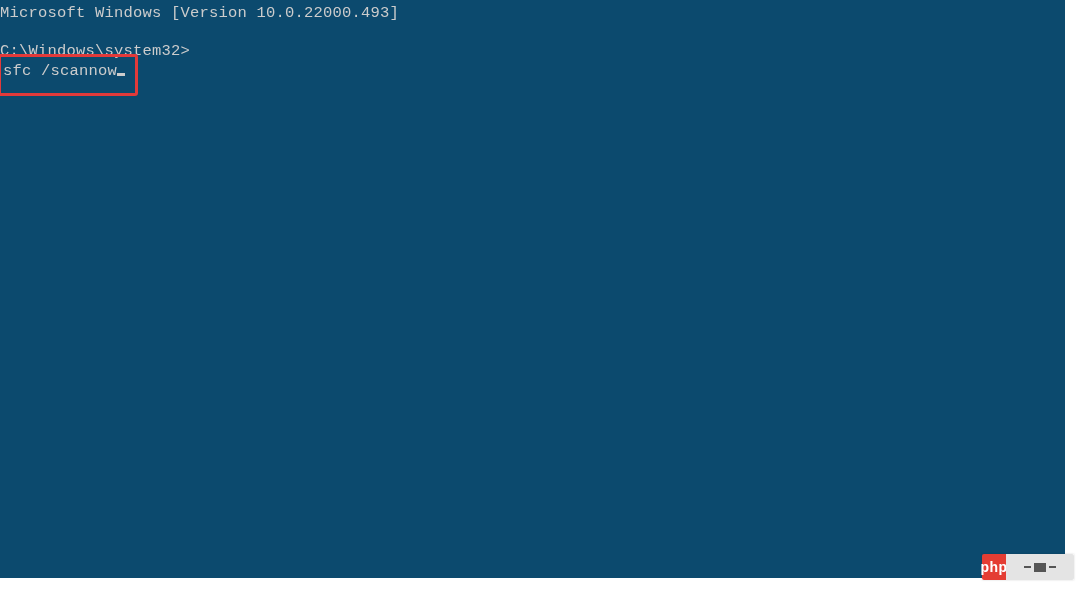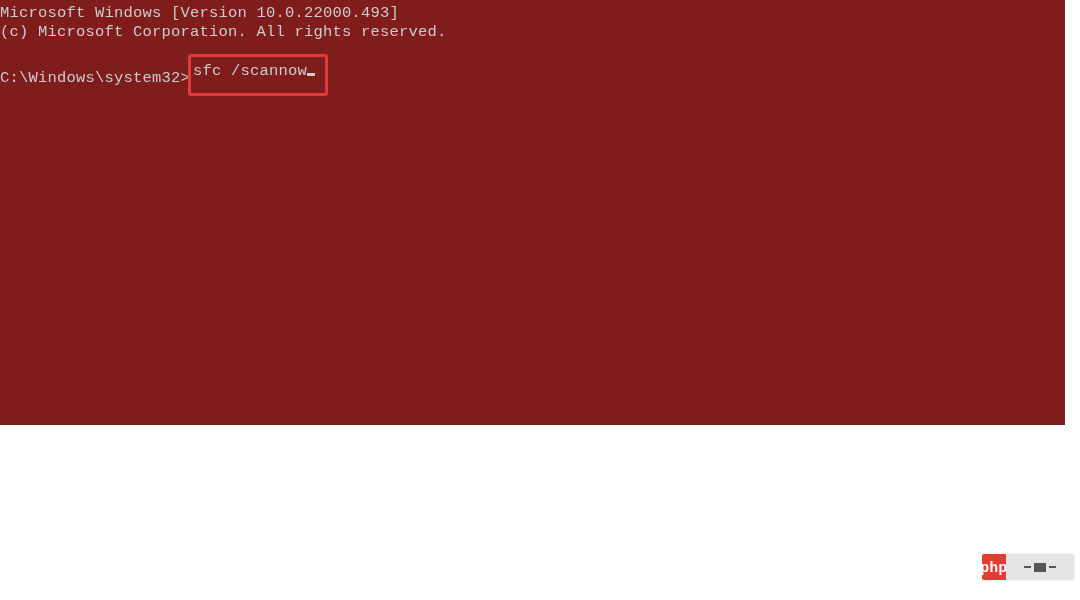--- a/index.html
+++ b/index.html
@@ -10,37 +10,38 @@
     body {
       width: 1080px;
       height: 600px;
       background: #fff;
       font-family: Consolas, "Courier New", monospace;
       position: relative;
       overflow: hidden;
     }
     .terminal {
       width: 1065px;
-      height: 425px;
-      background: #7f1d1d;
+      height: 578px;
+      background: #0c4a6e;
       color: #cccccc;
       padding: 4px 0 0 0;
       font-size: 15.5px;
       line-height: 19px;
       letter-spacing: 0.2px;
       position: relative;
     }
     .terminal-line {
       white-space: pre;
       font-family: Consolas, "Courier New", monospace;
     }
     .prompt-line {
       white-space: pre;
       display: flex;
-      align-items: center;
+      align-items: flex-start;
+      flex-direction: column;
     }
     .prompt-text {
       white-space: pre;
     }
     .highlight-box {
       border: 3px solid #e23a3a;
       border-radius: 3px;
       padding: 5px 10px 12px 2px;
       margin-top: -7px;
       margin-left: -2px;
@@ -111,21 +112,20 @@
       height: 9px;
       background: #555;
       display: inline-block;
     }
   </style>
 </head>
 <body>
 
 <div class="terminal">
   <div class="terminal-line">Microsoft Windows [Version 10.0.22000.493]</div>
-  <div class="terminal-line">(c) Microsoft Corporation. All rights reserved.</div>
   <div class="blank-line"></div>
   <div class="prompt-line">
     <span class="prompt-text">C:\Windows\system32&gt;</span><span class="highlight-box"><span class="command-text">sfc /scannow</span><span class="cursor"></span></span>
   </div>
 </div>
 
 <div class="watermark">
   <div class="watermark-left">php</div>
   <div class="watermark-right">
     <span class="wm-dash"></span>

